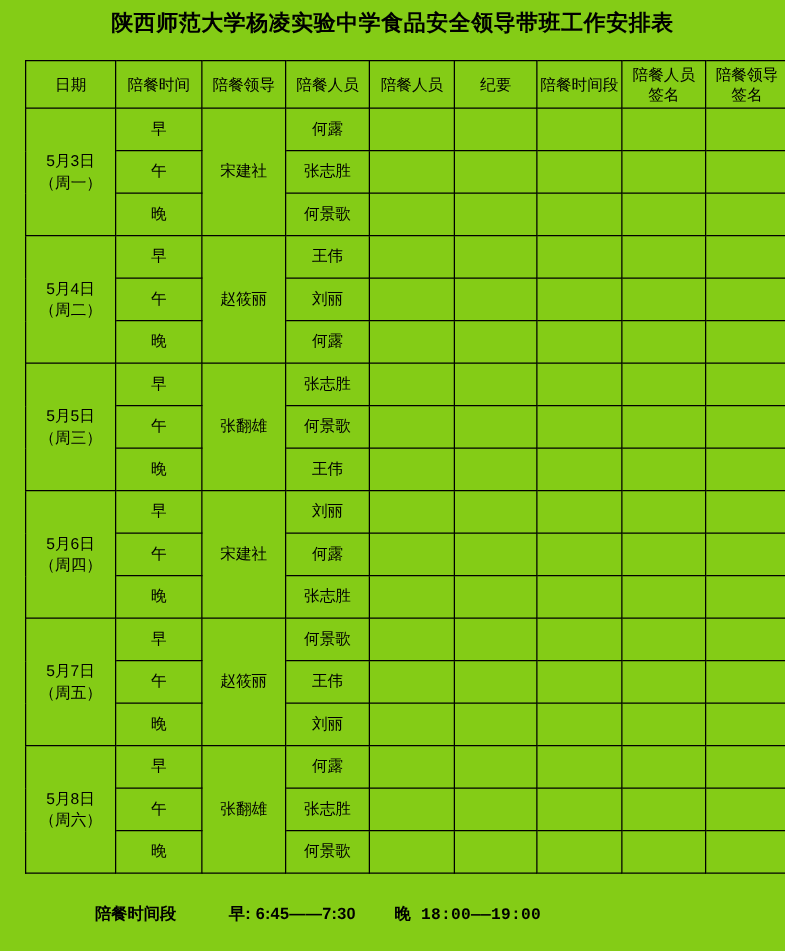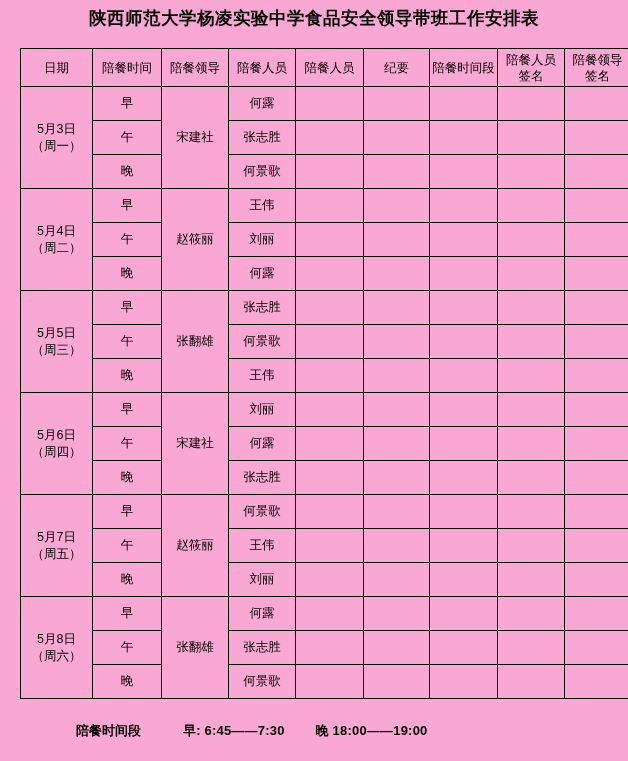--- a/index.html
+++ b/index.html
@@ -1,21 +1,21 @@
 <!DOCTYPE html>
 <html><head>
 <meta charset="utf-8">
 <style>
   * { margin: 0; padding: 0; box-sizing: border-box; }
   html, body { background: #ffffff; }
   .page {
     position: relative;
     width: 628px;
     height: 761px;
-    background: #f9a8d4;
+    background: #84cc16;
     color: #000000;
     font-family: "Liberation Sans", sans-serif;
     overflow: hidden;
   }
   .title {
     padding-top: 7px;
     text-align: center;
     font-size: 17.5px;
     font-weight: bold;
     font-family: "Liberation Serif", serif;
@@ -44,21 +44,21 @@
   td[data-name="date-cell"] div { line-height: 17px; }
   .legend {
     margin: 23px 0 0 76px;
     font-size: 13px;
     font-weight: bold;
     display: flex;
     align-items: flex-end;
   }
   .legend .lab { margin-right: 42px; }
   .legend .seg { margin-right: 31px; letter-spacing: 0.2px; }
-  .legend .seg:last-child { margin-right: 14px; }
+  .legend .seg:last-child { margin-right: 14px; font-family: Liberation Mono, monospace; }
 </style>
 </head>
 <body>
 
 <div class="page" data-name="document-page">
 
   <div class="title" data-name="document-title">陕西师范大学杨凌实验中学食品安全领导带班工作安排表</div>
 
   <table class="schedule" data-name="schedule-table">
     <colgroup id="colgroup">

